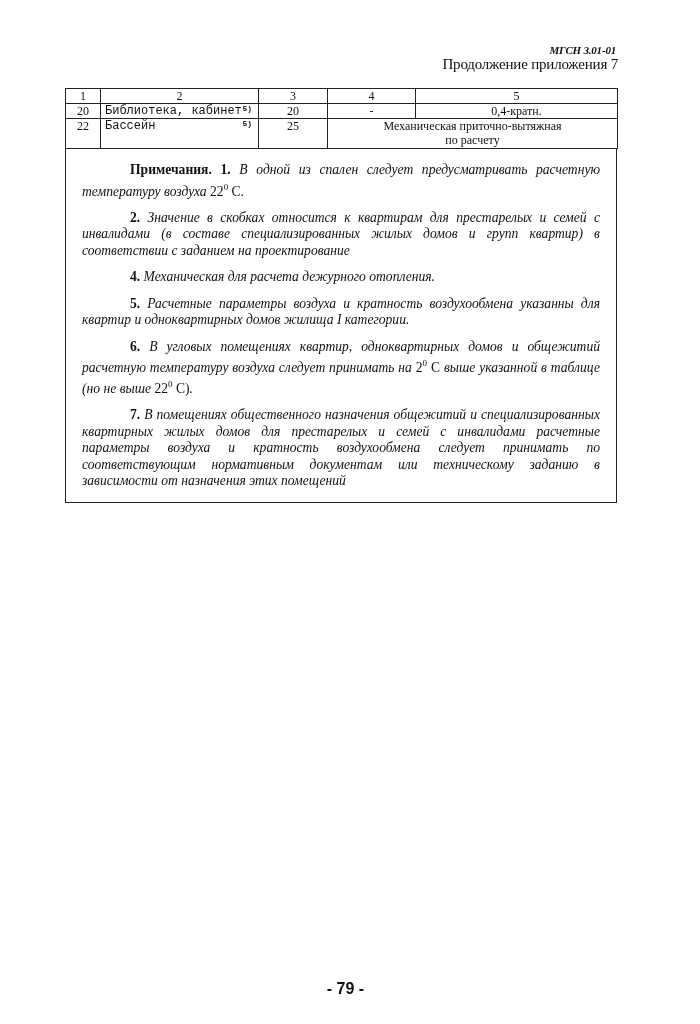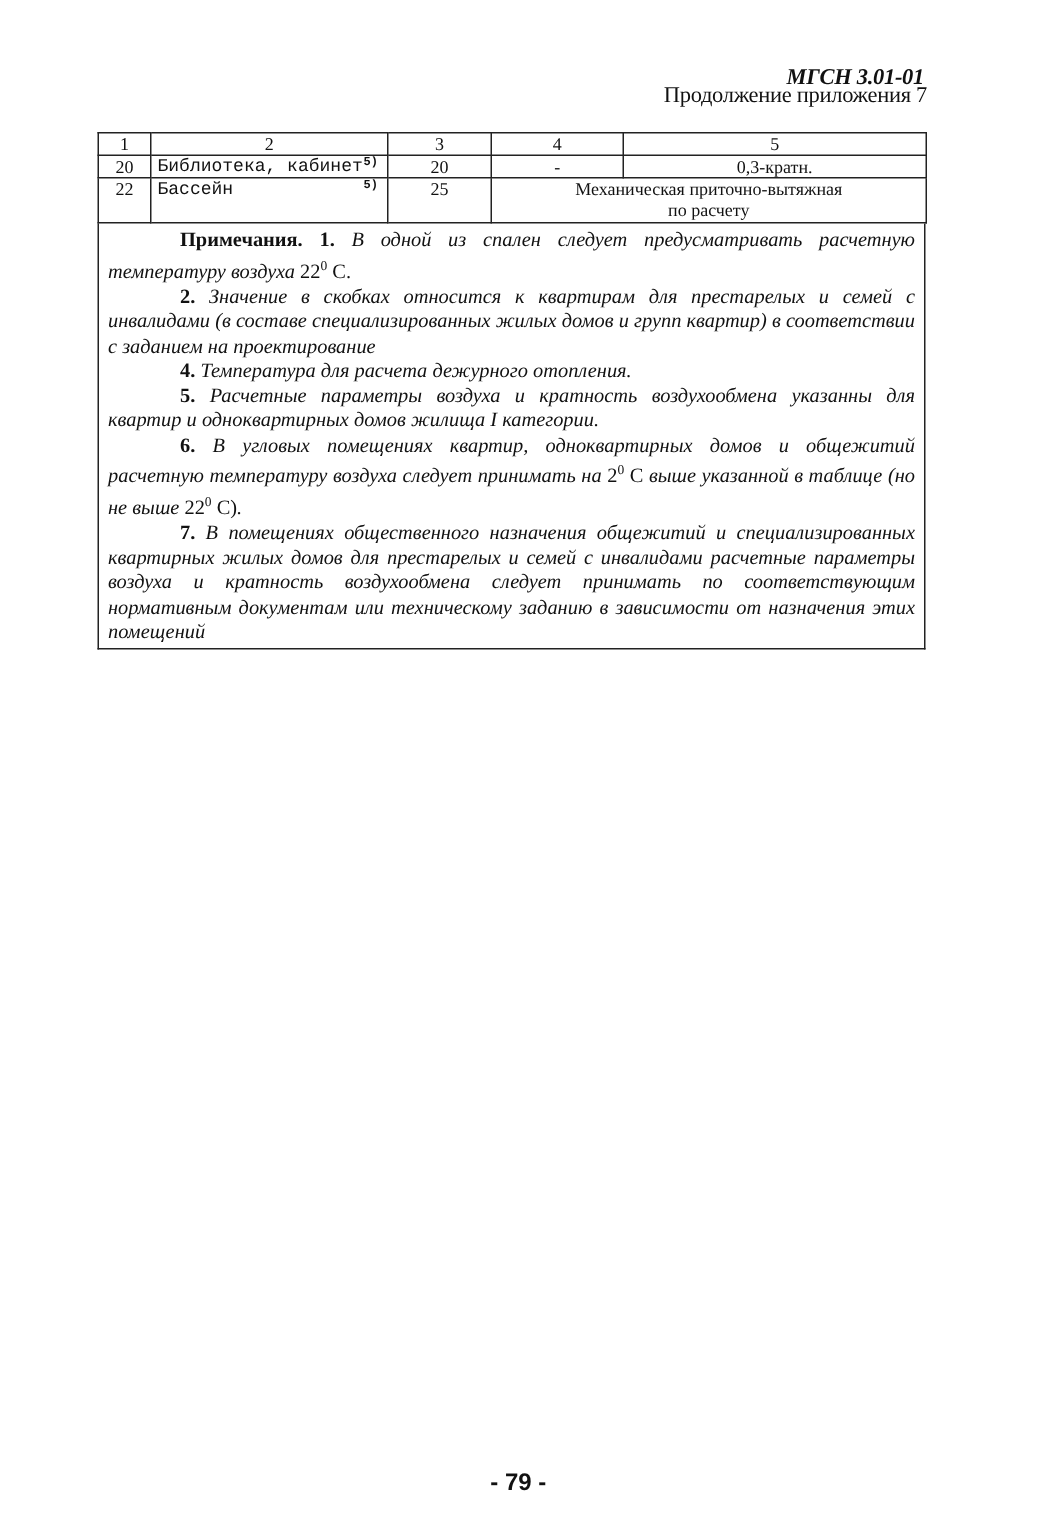--- a/index.html
+++ b/index.html
@@ -2,21 +2,21 @@
 <html><head>
 <meta charset="utf-8">
 <style>
   html, body { margin: 0; padding: 0; background: #ffffff; }
   body {
     width: 700px; height: 1024px; position: relative; overflow: hidden;
     font-family: "Liberation Serif", "DejaVu Serif", serif; color: #111;
   }
   .doc-code {
     position: absolute; top: 44px; right: 84px;
-    font-weight: bold; font-style: italic; font-size: 15px; letter-spacing: -0.2px;
+    font-weight: bold; font-style: italic; font-size: 11px; letter-spacing: -0.2px;
   }
   .appendix-title {
     position: absolute; top: 56px; right: 82px;
     font-size: 15px; letter-spacing: -0.2px;
   }
   .table-wrap {
     position: absolute; left: 65px; top: 88px; width: 552px;
   }
   table.data-table {
     width: 552px; border-collapse: collapse; table-layout: fixed;
@@ -27,21 +27,21 @@
   }
   td.c { text-align: center; }
   td.name { position: relative; font-family: Liberation Mono, monospace; }
   sup.fn { position: absolute; right: 6px; top: -2px; font-size: 8px; font-weight: bold; }
   .notes {
     border: 1px solid #222; border-top: none;
     padding: 3px 6px 2px 6px;
     font-size: 13.6px; line-height: 16.5px; text-align: justify;
     font-style: italic;
   }
-  .notes p { margin: 0; text-indent: 48px; }
+  .notes p { margin: 10px; text-indent: 48px; }
   .notes b { font-style: normal; }
   .notes .num { font-weight: bold; font-style: normal; }
   .upright { font-style: normal; }
   sup.deg { font-size: 9px; font-style: normal; }
   .page-number {
     position: absolute; top: 980px; left: 0; width: 691px; text-align: center;
     font-size: 16px; font-weight: bold; font-family: "Liberation Sans", sans-serif;
   }
 </style>
 </head>
@@ -65,37 +65,37 @@
       <td class="c">2</td>
       <td class="c">3</td>
       <td class="c">4</td>
       <td class="c">5</td>
     </tr>
     <tr>
       <td class="c">20</td>
       <td class="name"><span>Библиотека, кабинет</span><sup class="fn">5)</sup></td>
       <td class="c">20</td>
       <td class="c">-</td>
-      <td class="c">0,3-кратн.</td>
+      <td class="c">0,4-кратн.</td>
     </tr>
     <tr style="height:30px">
       <td class="c">22</td>
       <td class="name"><span>Бассейн</span><sup class="fn">5)</sup></td>
       <td class="c">25</td>
       <td class="c" colspan="2">
         <div>Механическая приточно-вытяжная</div>
         <div>по расчету</div>
       </td>
     </tr>
   </tbody>
     </table>
 
   <div class="notes">
     <p><b>Примечания.</b> <span class="num">1.</span><span> В одной из спален следует предусматривать расчетную температуру воздуха </span><span class="upright">22</span><sup class="deg">0</sup><span class="upright"> С.</span></p>
     <p><span class="num">2.</span><span> Значение в скобках относится к квартирам для престарелых и семей с инвалидами (в составе специализированных жилых домов и групп квартир) в соответствии с заданием на проектирование</span></p>
-    <p><span class="num">4.</span><span> Температура для расчета дежурного отопления.</span></p>
+    <p><span class="num">4.</span><span> Механическая для расчета дежурного отопления.</span></p>
     <p><span class="num">5.</span><span> Расчетные параметры воздуха и кратность воздухообмена указанны для квартир и одноквартирных домов жилища I категории.</span></p>
     <p><span class="num">6.</span><span> В угловых помещениях квартир, одноквартирных домов и общежитий расчетную температуру воздуха следует принимать на </span><span class="upright">2</span><sup class="deg">0</sup><span class="upright"> С</span><span> выше указанной в таблице (но не выше </span><span class="upright">22</span><sup class="deg">0</sup><span class="upright"> С)</span><span>.</span></p>
     <p><span class="num">7.</span><span> В помещениях общественного назначения общежитий и специализированных квартирных жилых домов для престарелых и семей с инвалидами расчетные параметры воздуха и кратность воздухообмена следует принимать по соответствующим нормативным документам или техническому заданию в зависимости от назначения этих помещений</span></p>
   </div>
 </div>
 
 <div class="page-number">- 79 -</div>
 
 </body></html>

